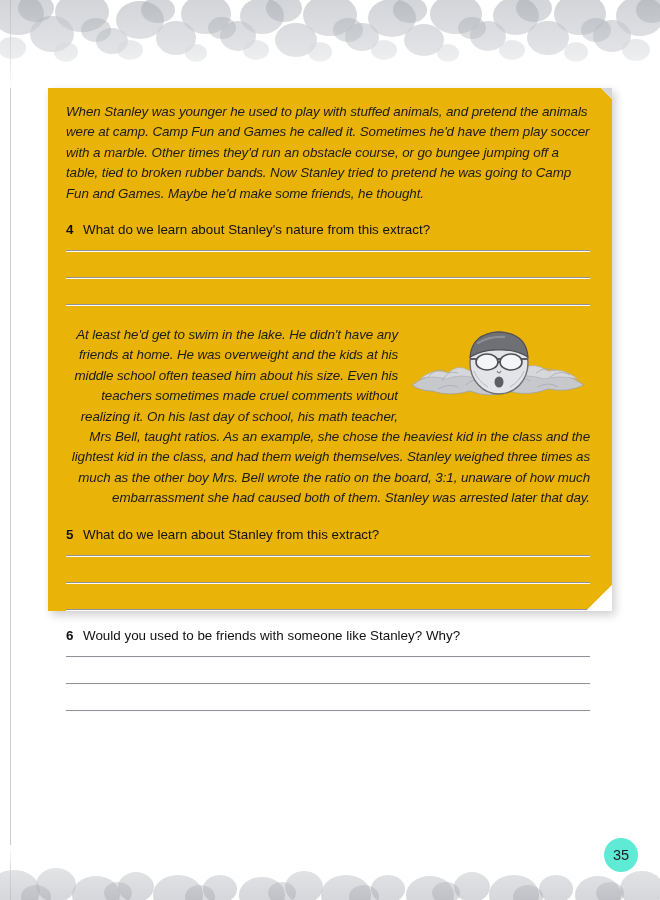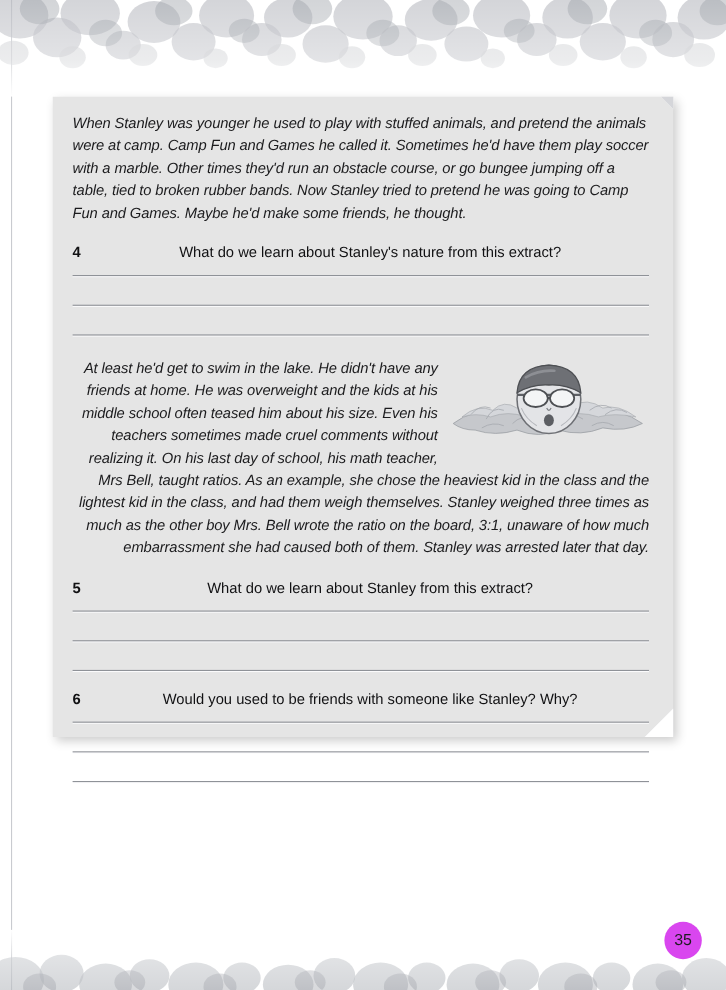--- a/index.html
+++ b/index.html
@@ -19,22 +19,22 @@
 
   
   .edge-rule {
     position:absolute; left:10px; top:0; width:1px; height:900px;
     background:#c9cbd0;
   }
 
   
   .card {
     position:absolute; left:48px; top:88px;
-    width:564px; height:582px;
-    background:#e5e5e5;
+    width:564px; height:523px;
+    background:#eab308;
     box-shadow:3px 4px 9px rgba(0,0,0,0.20);
   }
   
   .fold-tr {
     position:absolute; right:0; top:0;
     width:0; height:0;
     border-left:11px solid transparent;
     border-top:11px solid #ffffff;
   }
   .fold-tr-shade {
@@ -78,38 +78,38 @@
   .swimmer-float svg { display:block; width:182px; height:88px; }
 
   .q-row {
     display:flex;
     font-size:13.4px;
     line-height:19px;
     color:#111113;
     margin-top:16px;
   }
   .q-num { font-weight:bold; width:17px; flex:0 0 17px; }
-  .q-text { flex:1;text-align:center; }
+  .q-text { flex:1; }
 
   .lines { margin-top:11px; }
   .ans-line {
     height:1px;
     background:#8f9298;
     margin:0 0 0 0;
     box-shadow:0 1px 0 #fbfbfc;
   }
   .ans-gap { height:26px; }
   .spacer-md { height:20px; }
 
   
   .page-num-wrap {
     position:absolute; right:22px; top:838px;
     width:34px; height:34px;
     border-radius:50%;
-    background:#d946ef;
+    background:#5eead4;
     display:flex; align-items:center; justify-content:center;
   }
   .page-num {
     font-size:14.5px; color:#1c1c1e;
   }
 </style>
 </head>
 <body>
 
 <div class="page">

